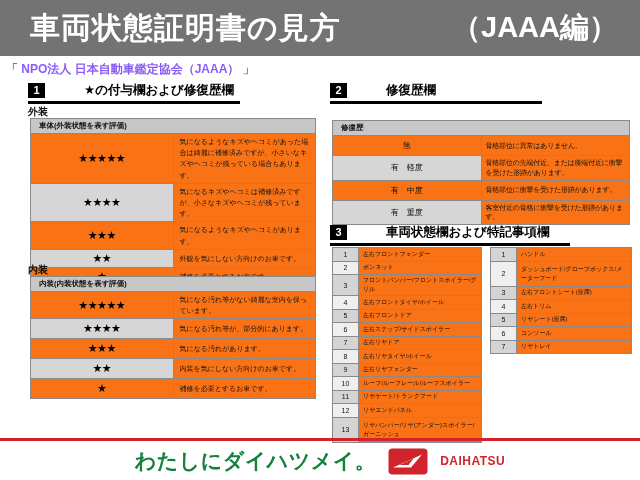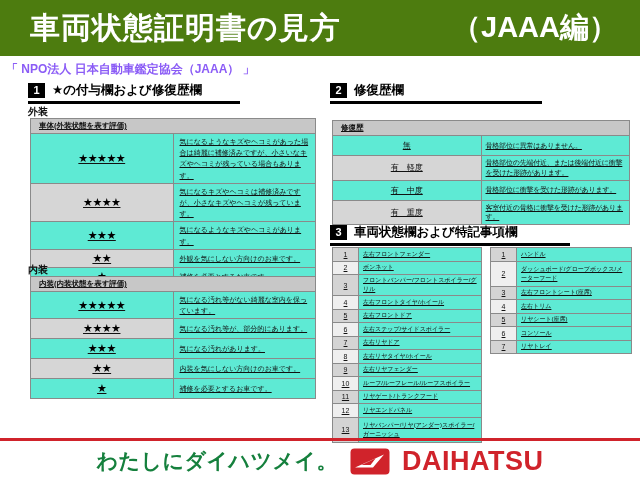--- a/index.html
+++ b/index.html
@@ -6,47 +6,47 @@
   html,body { width:640px; height:480px; }
   body {
     font-family:"Liberation Sans","DejaVu Sans",sans-serif;
     background:#ffffff; position:relative; overflow:hidden; color:#111;
   }
   .page { position:absolute; inset:0; background:#fff; }
 
   
   .band {
     position:absolute; left:0; top:0; width:640px; height:56px;
-    background:#4d7c0f; display:flex; align-items:center; color:#fff;
+    background:#737373; display:flex; align-items:center; color:#fff;
   }
   .band .title { font-size:30px; font-weight:bold; margin-left:30px; letter-spacing:1px; }
   .band .edition { font-size:29px; font-weight:bold; margin-left:auto; margin-right:22px; }
 
   .subtitle { position:absolute; left:6px; top:61px; font-size:12px; font-weight:bold; color:#8b5cf6; }
 
   
   .sec-head {
     position:absolute; display:flex; align-items:center; gap:7px;
     border-bottom:3px solid #000; padding-bottom:4px; height:21px;
   }
   .sec-num {
     width:17px; height:15px; background:#000; color:#fff;
     font-size:11px; font-weight:bold; display:flex; align-items:center; justify-content:center;
   }
-  .sec-title { font-size:12.5px; font-weight:bold; color:#000; line-height:1; }
+  .sec-title { font-size:12.5px; font-weight:bold; color:#000; line-height:1;margin-left:32px; }
   #sec1-head { left:28px; top:83px; width:212px; }
   #sec2-head { left:330px; top:83px; width:212px; }
   #sec3-head { left:330px; top:225px; width:240px; }
 
   .grp-label { position:absolute; font-size:10px; font-weight:bold; color:#111; }
   #ext-label { left:28px; top:105px; }
   #int-label { left:28px; top:263px; }
 
   
-  table { border-collapse:collapse; table-layout:fixed; background:#5eead4;text-decoration:underline; }
+  table { border-collapse:collapse; table-layout:fixed; background:#f97316; }
   td { border:1px solid #8a8a8a; overflow:hidden; vertical-align:middle; }
   tr.hdr td { background:#c7c7c7; font-size:7.5px; font-weight:bold; padding:2px 8px; height:15px; color:#111; }
 
   .t-star { position:absolute; width:286px; }
   #t-ext { left:30px; top:118px; }
   #t-int { left:30px; top:276px; }
   .t-star td.c-stars { width:62px; text-align:center; font-size:11px; letter-spacing:-0.5px; padding:0; color:#000; }
   .t-star td.c-desc  { font-size:7px; line-height:1.6; padding:2px 6px; color:#111; }
   .t-star tr.alt td.c-stars { background:#d6d6d6; }
   #t-ext tr.two { height:27px; } #t-ext tr.one { height:18px; }
@@ -70,21 +70,21 @@
   .t-parts tr:not(.alt) td.c-no { background:#efefef; }
 
   
   .foot-line { position:absolute; left:0; top:438px; width:640px; height:3px; background:#d0232b; }
   .footer {
     position:absolute; left:0; top:446px; width:640px; height:30px;
     display:flex; align-items:center; justify-content:center; gap:12px;
   }
   .slogan { font-size:21px; font-weight:bold; color:#15803d; letter-spacing:0.5px; }
   .emblem { width:40px; height:27px; display:block; }
-  .brand { font-size:27px; font-weight:bold; color:#d0232b; letter-spacing:0.5px; }
+  .brand { font-size:12px; font-weight:bold; color:#d0232b; letter-spacing:0.5px; }
 </style>
 </head>
 <body>
 
 <div class="page">
 
   <div class="band">
     <span class="title">車両状態証明書の見方</span>
     <span class="edition">（JAAA編）</span>
   </div>

